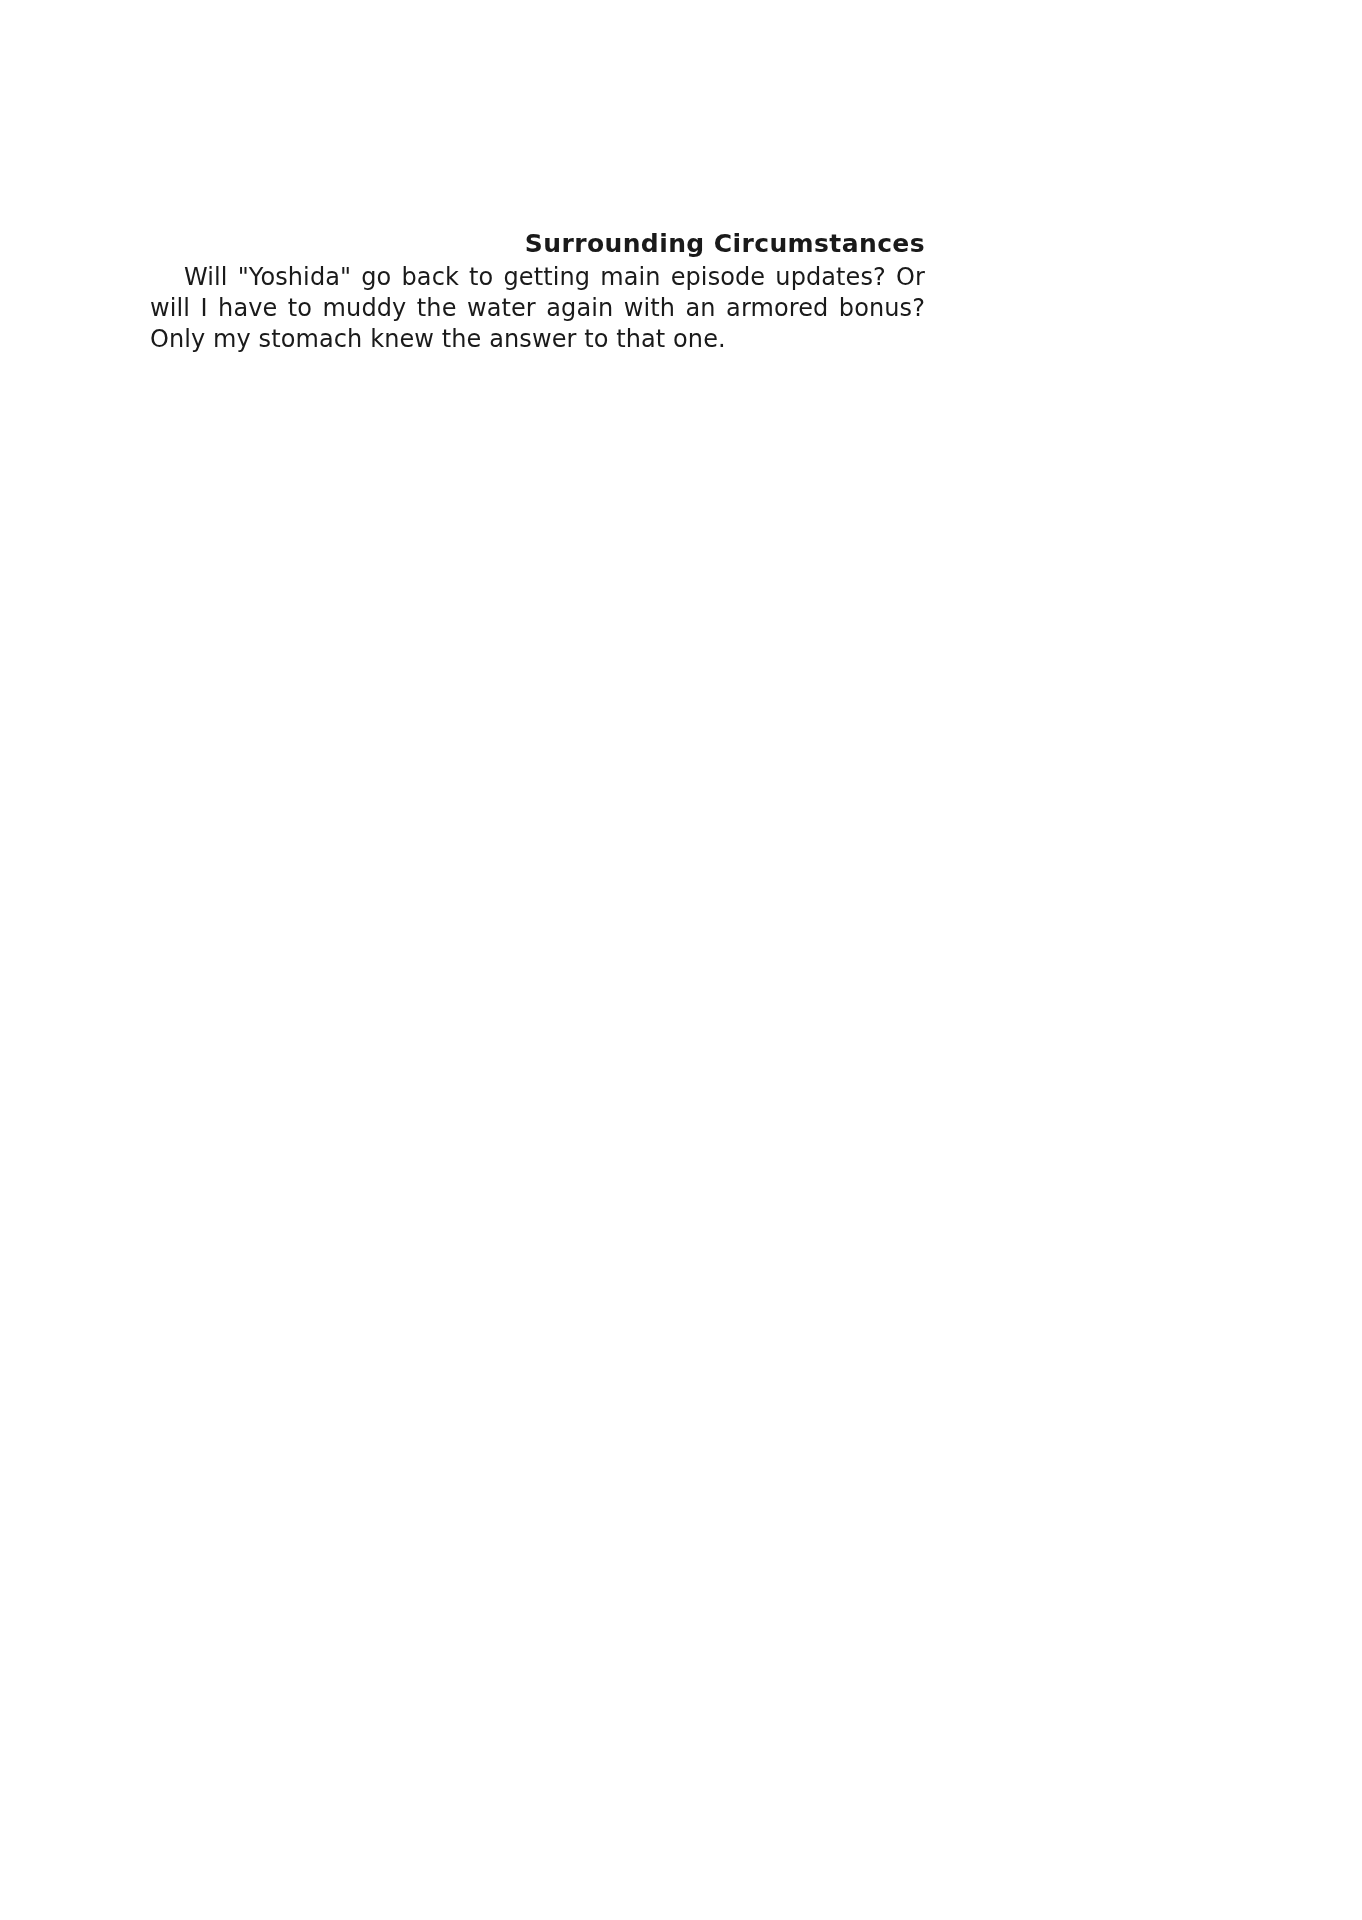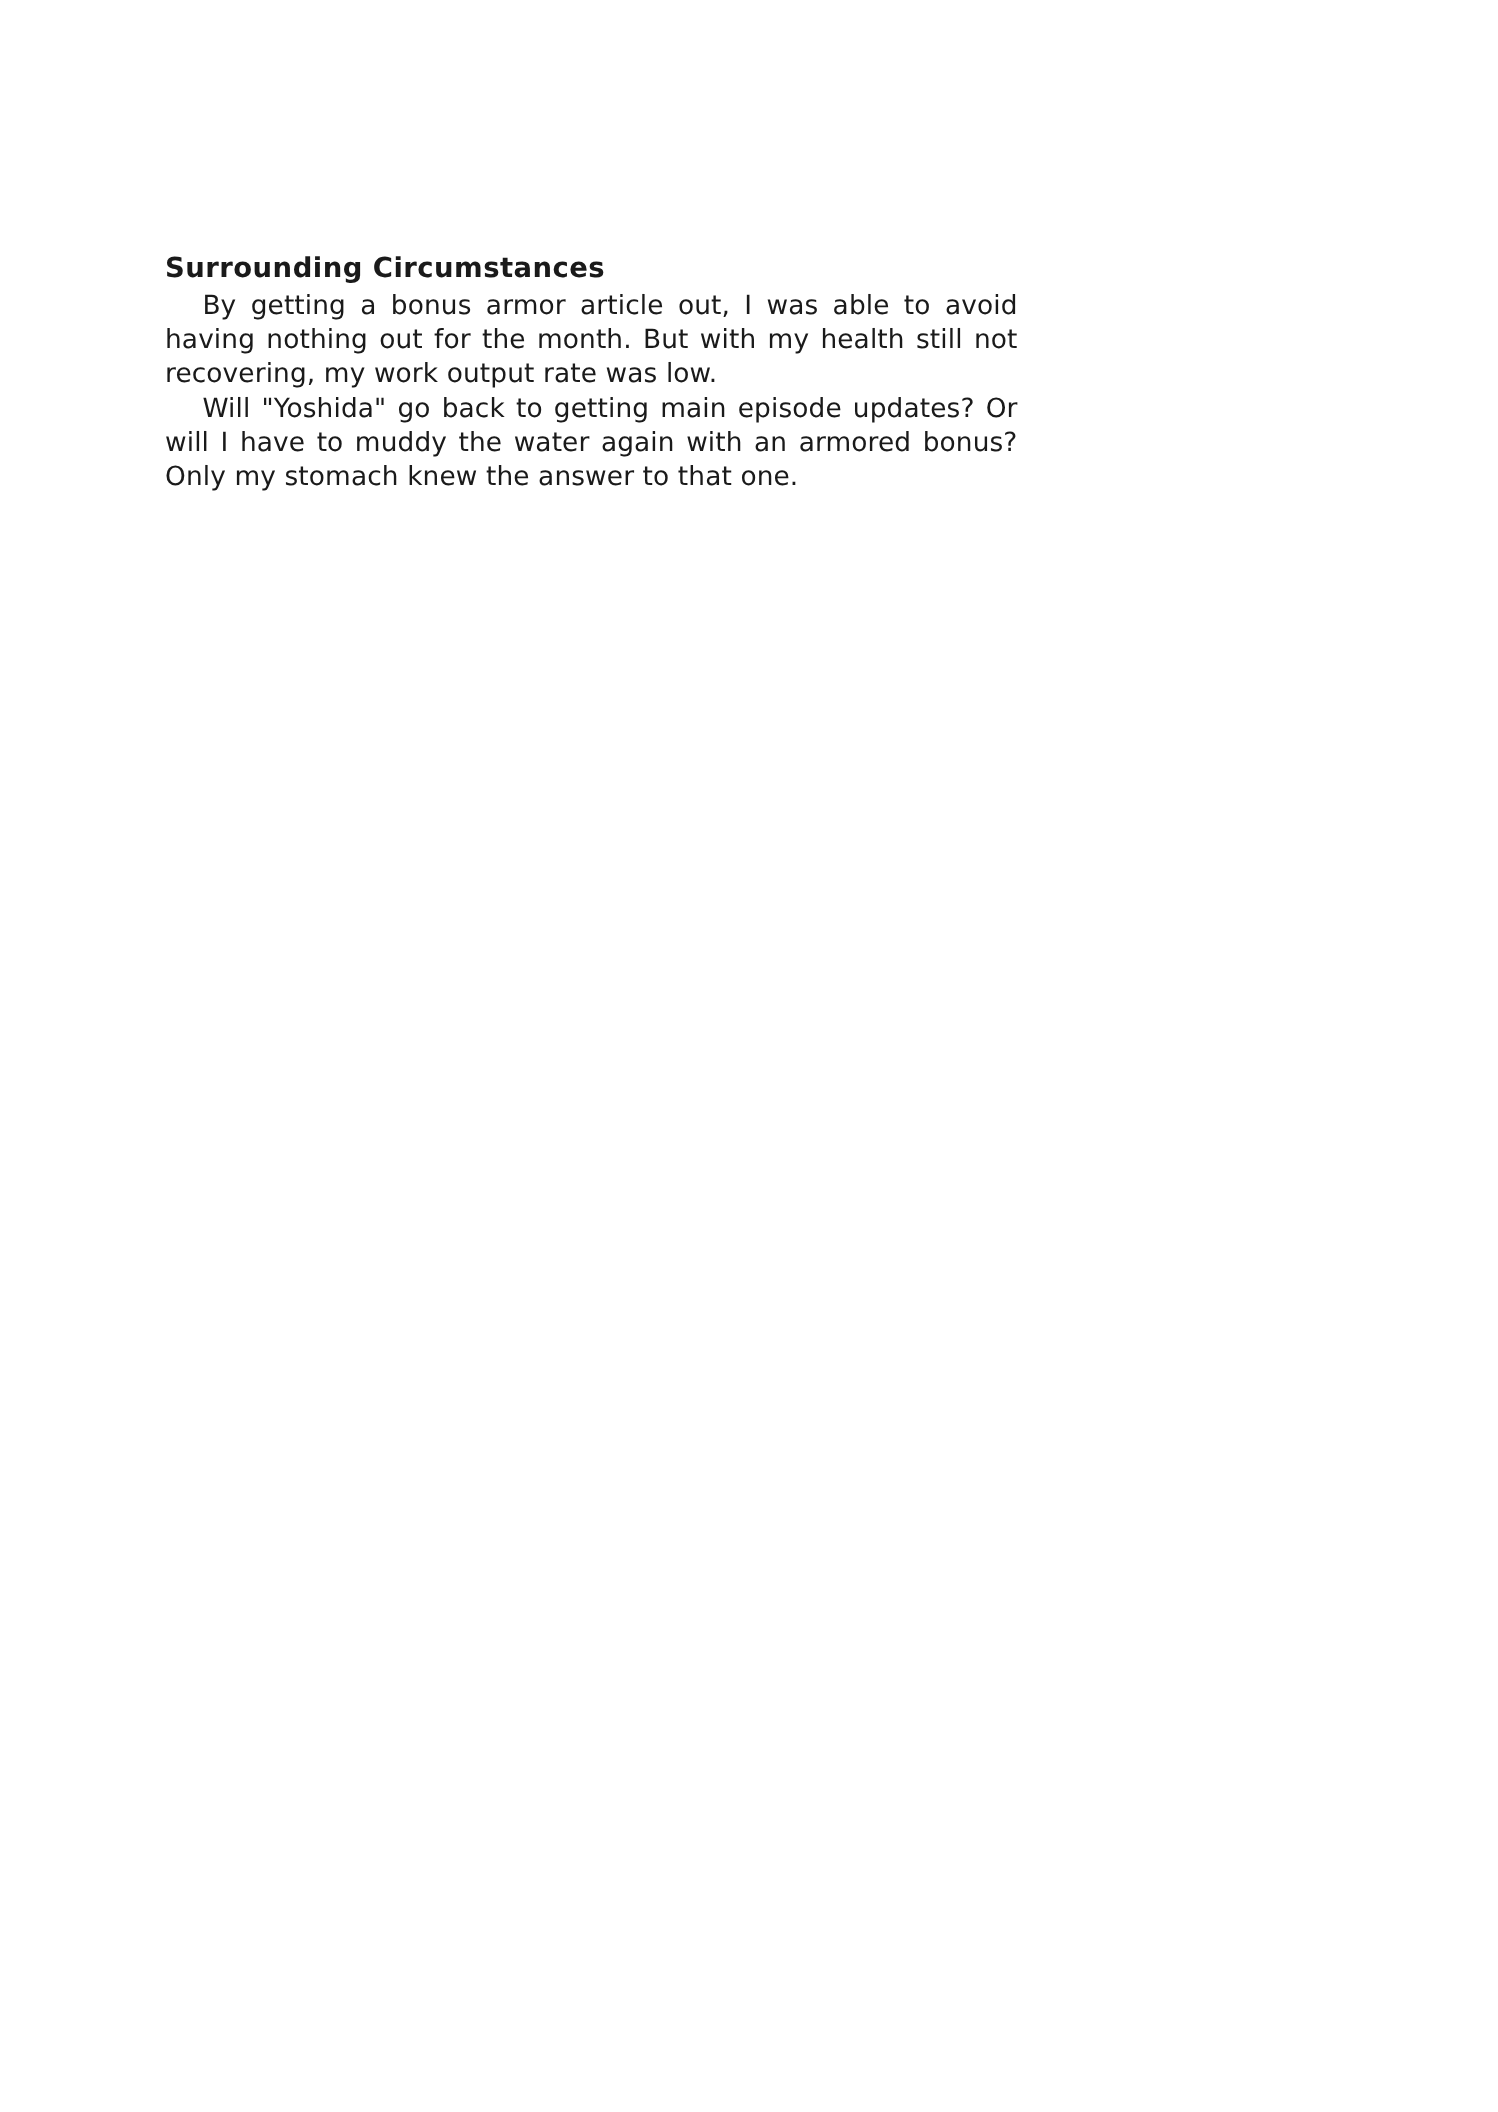--- a/index.html
+++ b/index.html
@@ -21,20 +21,21 @@
     width: 775px;
   }
   .heading {
     font-family: "DejaVu Sans", sans-serif;
     font-weight: bold;
     font-size: 25px;
     line-height: 1.28;
     color: #1a1a1a;
     letter-spacing: 0.4px;
     margin: 0 0 2px 0;
+    text-align: right;
   }
   .para {
     font-family: "DejaVu Sans", sans-serif;
     font-size: 24px;
     line-height: 1.30;
     color: #1a1a1a;
     margin: 0;
     text-indent: 34px;
     text-align: justify;
     letter-spacing: 0.1px;
@@ -42,16 +43,15 @@
   .para + .para {
     margin-top: 0;
   }
 </style>
 </head>
 <body>
 
 <div class="page">
   <div class="content">
     <h1 class="heading">Surrounding Circumstances</h1>
-    <p class="para">By getting a bonus armor article out, I was able to avoid having nothing out for the month. But with my health still not recovering, my work output rate was low.</p>
     <p class="para">Will "Yoshida" go back to getting main episode updates? Or will I have to muddy the water again with an armored bonus? Only my stomach knew the answer to that one.</p>
   </div>
 </div>
 
 </body></html>

